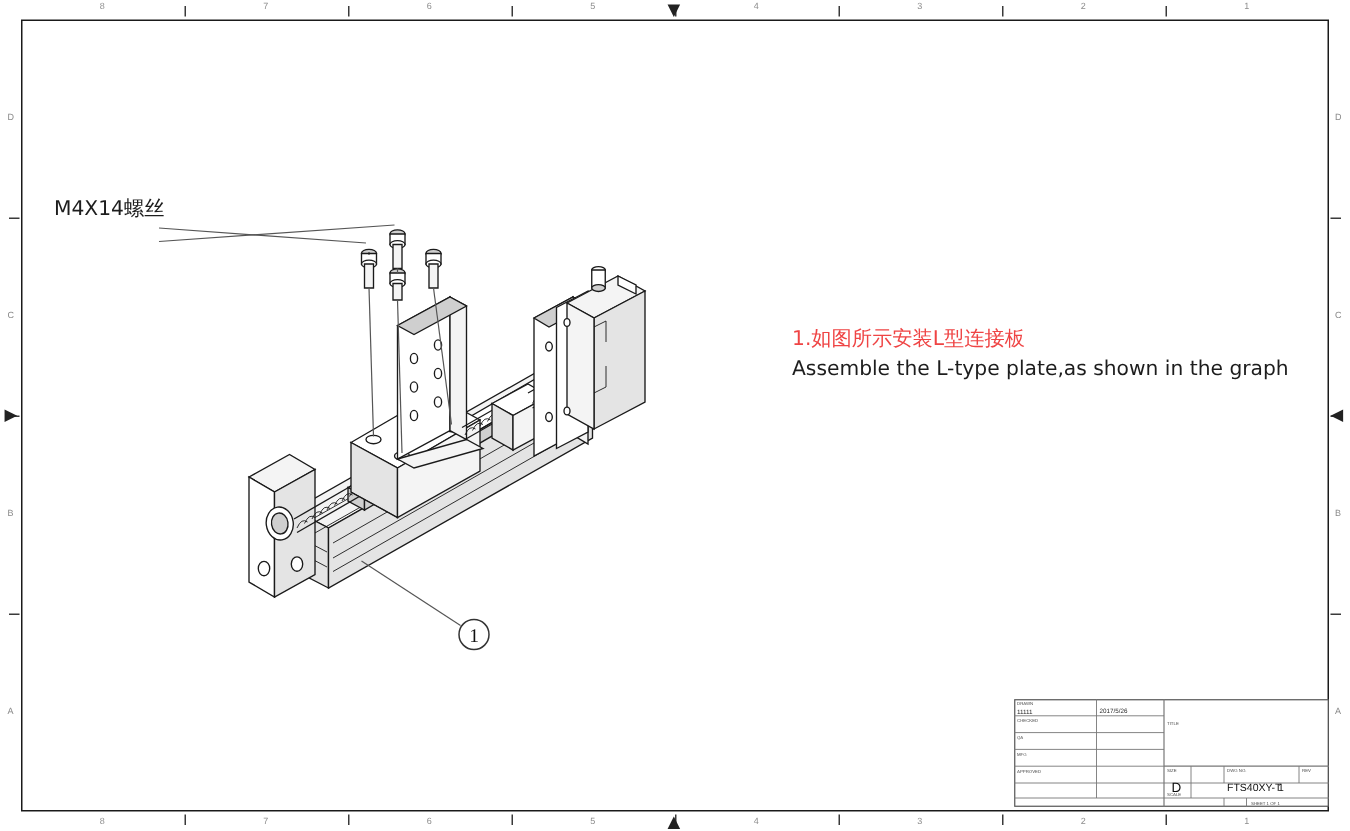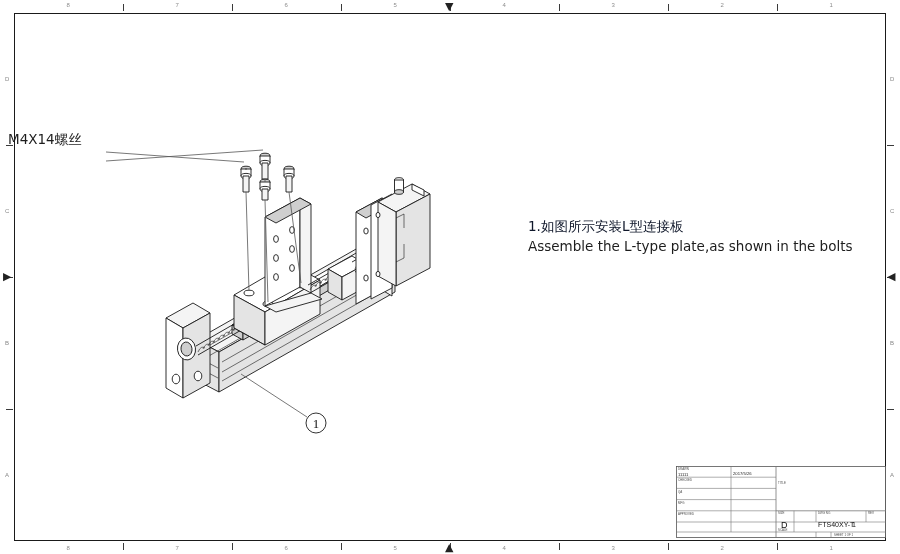--- a/index.html
+++ b/index.html
@@ -59,34 +59,34 @@
 
   
   #note-block {
     position: absolute;
     left: 528px;
     top: 217px;
     width: 340px;
   }
   #note-block .note-cn {
     font-size: 13.5px;
-    color: #0f172a;
+    color: #ef4444;
     line-height: 1.45;
     white-space: nowrap;
   }
   #note-block .note-en {
     font-size: 13.5px;
     color: #1d1d1d;
     line-height: 1.45;
     white-space: nowrap;
   }
 
   #bolt-label {
     position: absolute;
-    left: 8px;
+    left: 36px;
     top: 129px;
     width: 200px;
   }
   #bolt-label div {
     font-size: 13.5px;
     color: #1d1d1d;
     line-height: 1.5;
     white-space: nowrap;
   }
 
@@ -367,21 +367,21 @@
 
     </svg>
   </div>
 
   <div id="bolt-label">
     <div>M4X14螺丝</div>
   </div>
 
   <div id="note-block">
     <div class="note-cn">1.如图所示安装L型连接板</div>
-    <div class="note-en">Assemble the L-type plate,as shown in the bolts</div>
+    <div class="note-en">Assemble the L-type plate,as shown in the graph</div>
   </div>
 
   <div id="title-block">
     <svg width="210" height="72" viewBox="0 0 210 72">
 
       <rect x="0.5" y="0.5" width="209" height="71" fill="#ffffff" stroke="#555555" stroke-width="0.8"></rect>
 
       <line x1="0" y1="11.2" x2="100" y2="11.2" stroke="#777777" stroke-width="0.6"></line>
       <line x1="0" y1="22.4" x2="100" y2="22.4" stroke="#777777" stroke-width="0.6"></line>
       <line x1="0" y1="33.6" x2="100" y2="33.6" stroke="#777777" stroke-width="0.6"></line>

